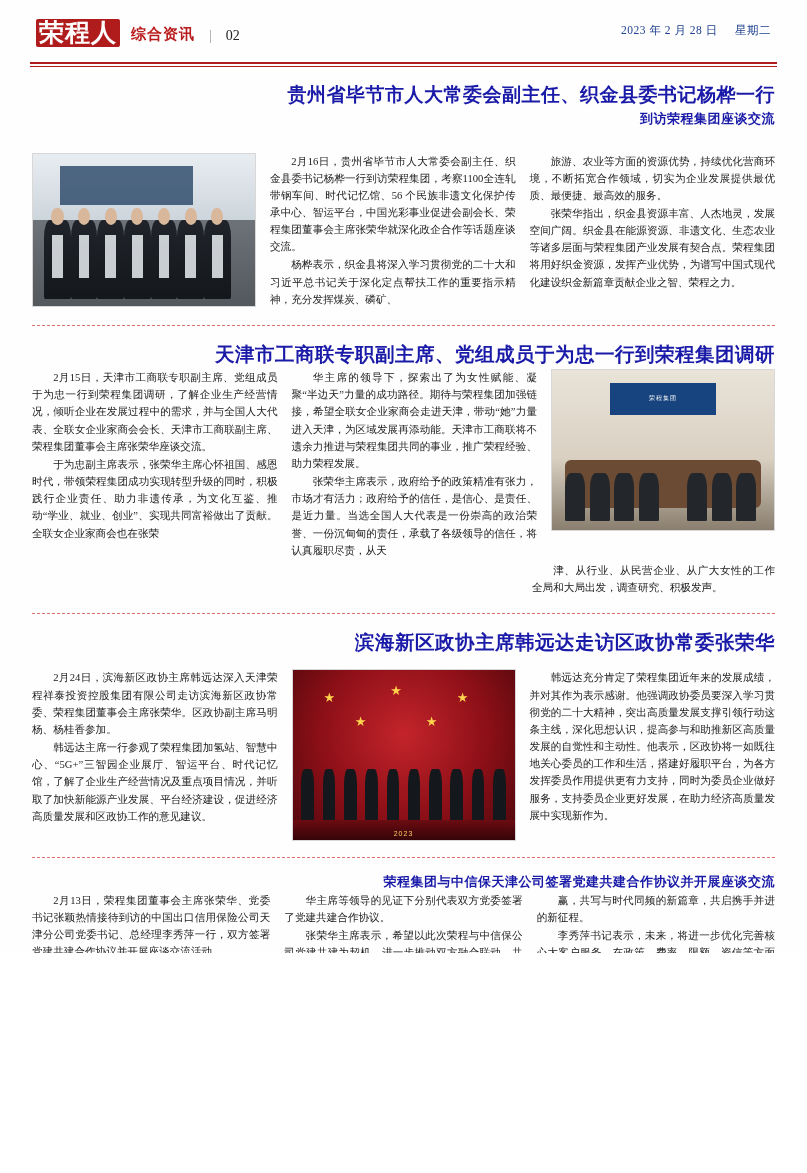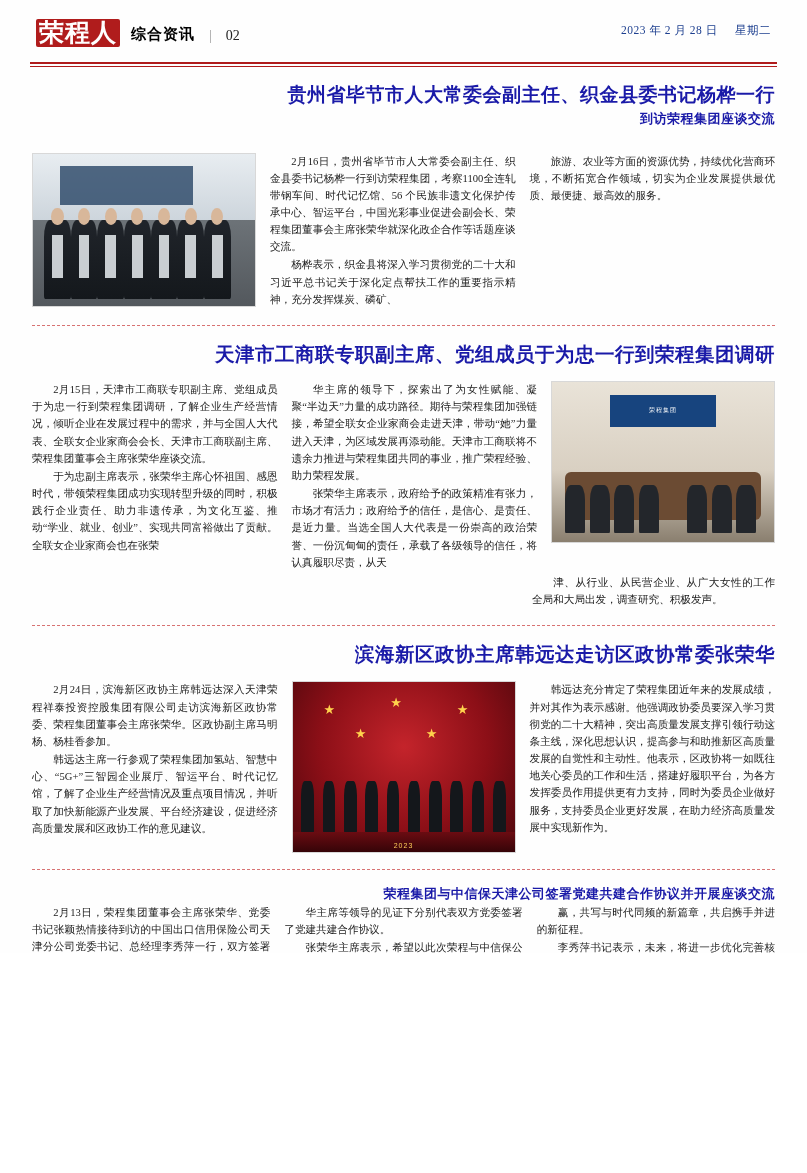--- a/index.html
+++ b/index.html
@@ -46,21 +46,21 @@
   .logo-mark .sq {
     display: inline-block;
     background: #b01c1c;
     color: #fff;
     padding: 1px 3px 2px 3px;
     border-radius: 2px;
     margin-right: 1px;
   }
   .section-name {
     font-size: 15px;
-    color: #000000;
+    color: #b91c1c;
     font-weight: bold;
     letter-spacing: 1px;
     padding-bottom: 1px;
   }
   .section-sep {
     color: #999;
     font-size: 14px;
     margin: 0 4px;
     padding-bottom: 1px;
   }
@@ -241,33 +241,34 @@
         </div>
       </div>
       <div class="art-text">
         <div class="cols">
           <div class="col">
             <p>2月16日，贵州省毕节市人大常委会副主任、织金县委书记杨桦一行到访荣程集团，考察1100全连轧带钢车间、时代记忆馆、56 个民族非遗文化保护传承中心、智运平台，中国光彩事业促进会副会长、荣程集团董事会主席张荣华就深化政企合作等话题座谈交流。</p>
             <p>杨桦表示，织金县将深入学习贯彻党的二十大和习近平总书记关于深化定点帮扶工作的重要指示精神，充分发挥煤炭、磷矿、</p>
           </div>
           <div class="col">
             <p>旅游、农业等方面的资源优势，持续优化营商环境，不断拓宽合作领域，切实为企业发展提供最优质、最便捷、最高效的服务。</p>
+            <p>张荣华指出，织金县资源丰富、人杰地灵，发展空间广阔。织金县在能源资源、非遗文化、生态农业等诸多层面与荣程集团产业发展有契合点。荣程集团将用好织金资源，发挥产业优势，为谱写中国式现代化建设织金新篇章贡献企业之智、荣程之力。</p>
           </div>
         </div>
       </div>
     </div>
   </div>
 
   <div class="divider" style="margin-top:16px;"></div>
 
   <div class="article" style="padding-top:14px;">
     <div class="headline single">
       <div class="l1">天津市工商联专职副主席、党组成员于为忠一行到荣程集团调研</div>
     </div>
-    <div class="art-body" style="margin-top:12px;">
+    <div class="art-body" style="">
       <div class="art-text">
         <div class="cols">
           <div class="col">
             <p>2月15日，天津市工商联专职副主席、党组成员于为忠一行到荣程集团调研，了解企业生产经营情况，倾听企业在发展过程中的需求，并与全国人大代表、全联女企业家商会会长、天津市工商联副主席、荣程集团董事会主席张荣华座谈交流。</p>
             <p>于为忠副主席表示，张荣华主席心怀祖国、感恩时代，带领荣程集团成功实现转型升级的同时，积极践行企业责任、助力非遗传承，为文化互鉴、推动“学业、就业、创业”、实现共同富裕做出了贡献。全联女企业家商会也在张荣</p>
           </div>
           <div class="col">
             <p>华主席的领导下，探索出了为女性赋能、凝聚“半边天”力量的成功路径。期待与荣程集团加强链接，希望全联女企业家商会走进天津，带动“她”力量进入天津，为区域发展再添动能。天津市工商联将不遗余力推进与荣程集团共同的事业，推广荣程经验、助力荣程发展。</p>
             <p>张荣华主席表示，政府给予的政策精准有张力，市场才有活力；政府给予的信任，是信心、是责任、是近力量。当选全国人大代表是一份崇高的政治荣誉、一份沉甸甸的责任，承载了各级领导的信任，将认真履职尽责，从天</p>
           </div>

